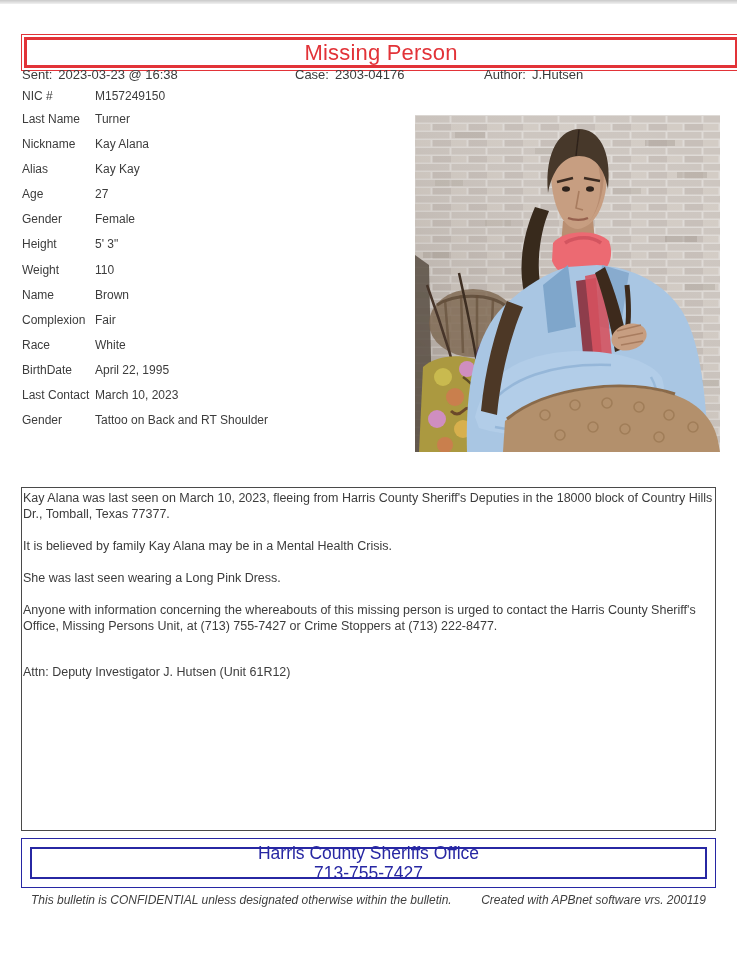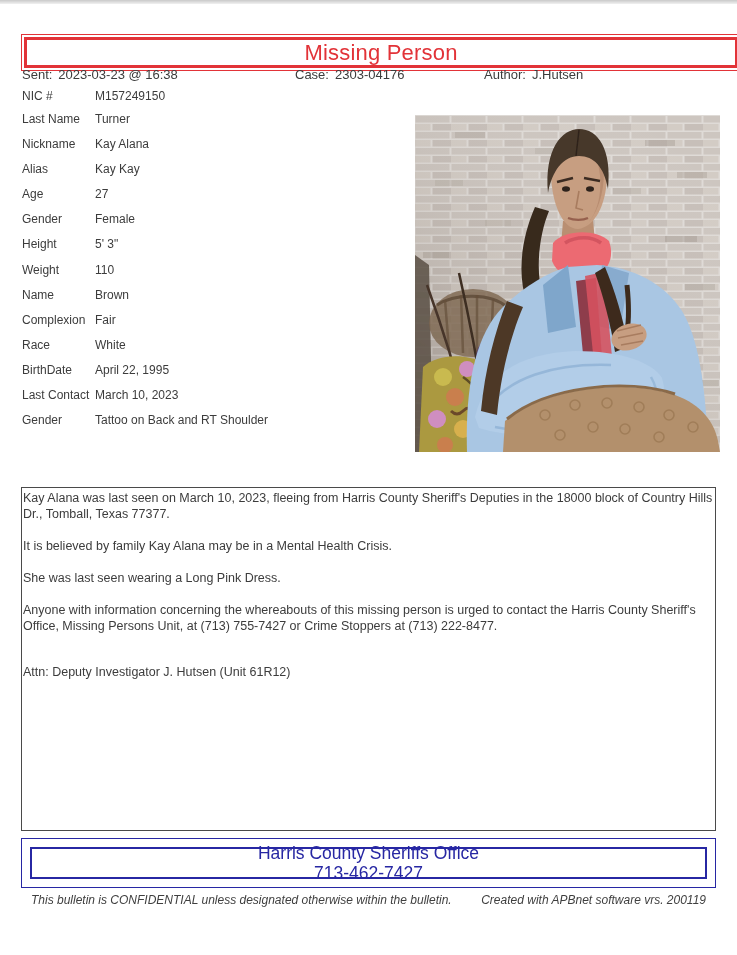--- a/index.html
+++ b/index.html
@@ -261,21 +261,21 @@
       <p>Kay Alana was last seen on March 10, 2023, fleeing from Harris County Sheriff's Deputies in the 18000 block of Country Hills Dr., Tomball, Texas 77377.</p>
       <p>It is believed by family Kay Alana may be in a Mental Health Crisis.</p>
       <p>She was last seen wearing a Long Pink Dress.</p>
       <p>Anyone with information concerning the whereabouts of this missing person is urged to contact the Harris County Sheriff's Office, Missing Persons Unit, at (713) 755-7427 or Crime Stoppers at (713) 222-8477.</p>
       <p class="attn">Attn: Deputy Investigator J. Hutsen (Unit 61R12)</p>
     </div>
 
   <div class="agency-box">
     <div class="agency-box-inner">
       <span>Harris County Sheriffs Office</span>
-      <span>713-462-7427</span>
+      <span>713-755-7427</span>
     </div>
   </div>
 
   <div class="footer">
     <span>This bulletin is CONFIDENTIAL unless designated otherwise within the bulletin.</span>
     <span>Created with APBnet software vrs. 200119</span>
   </div>
 </div>
 
 </body></html>

